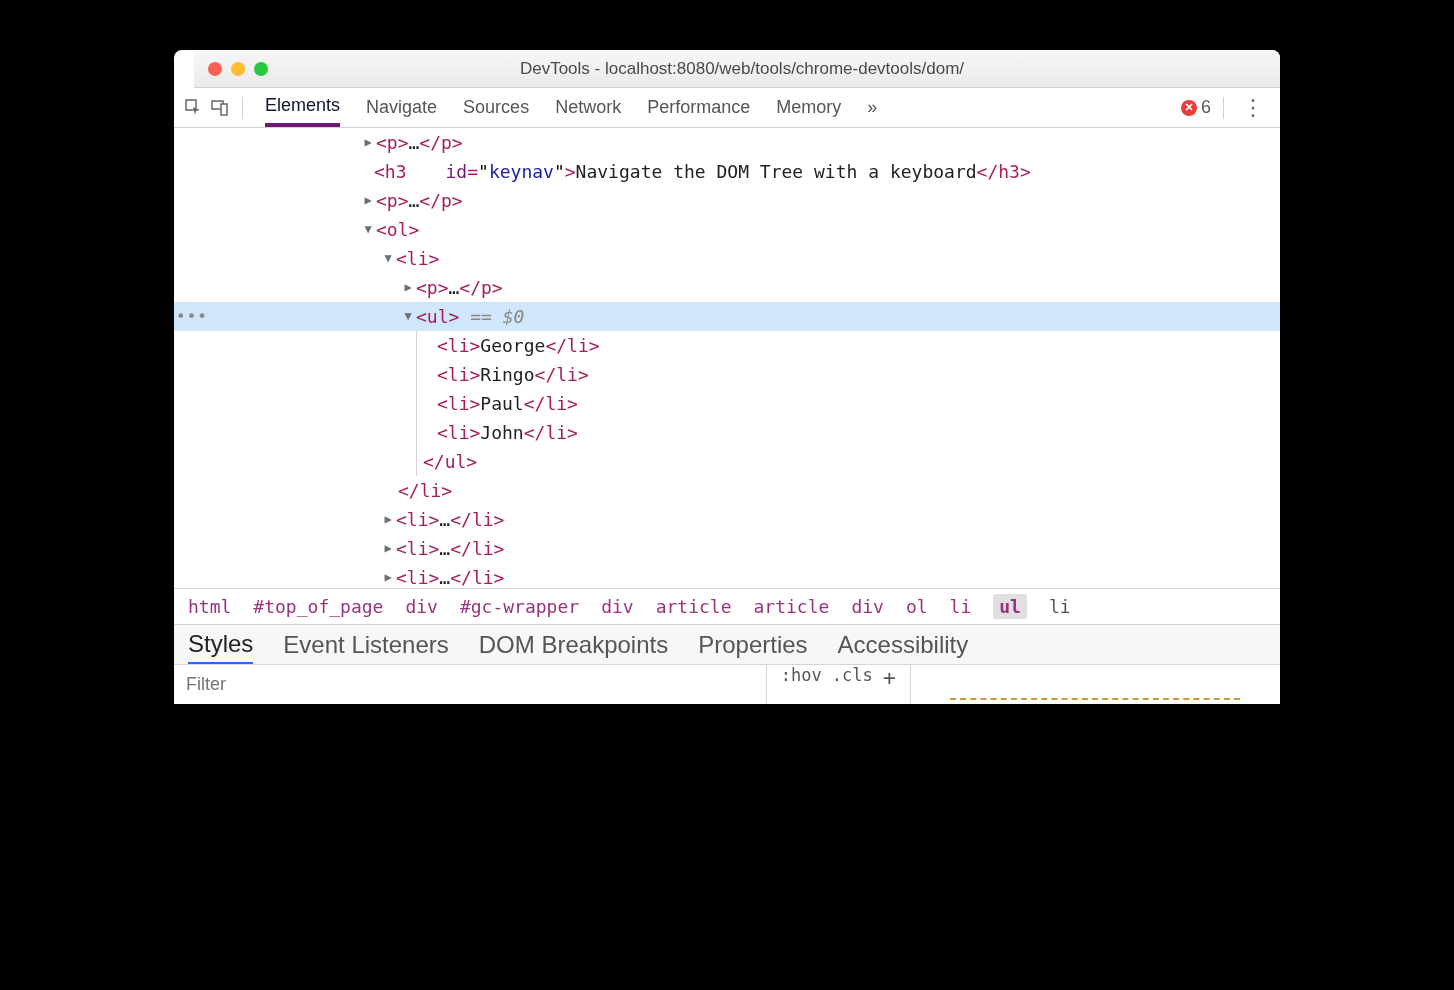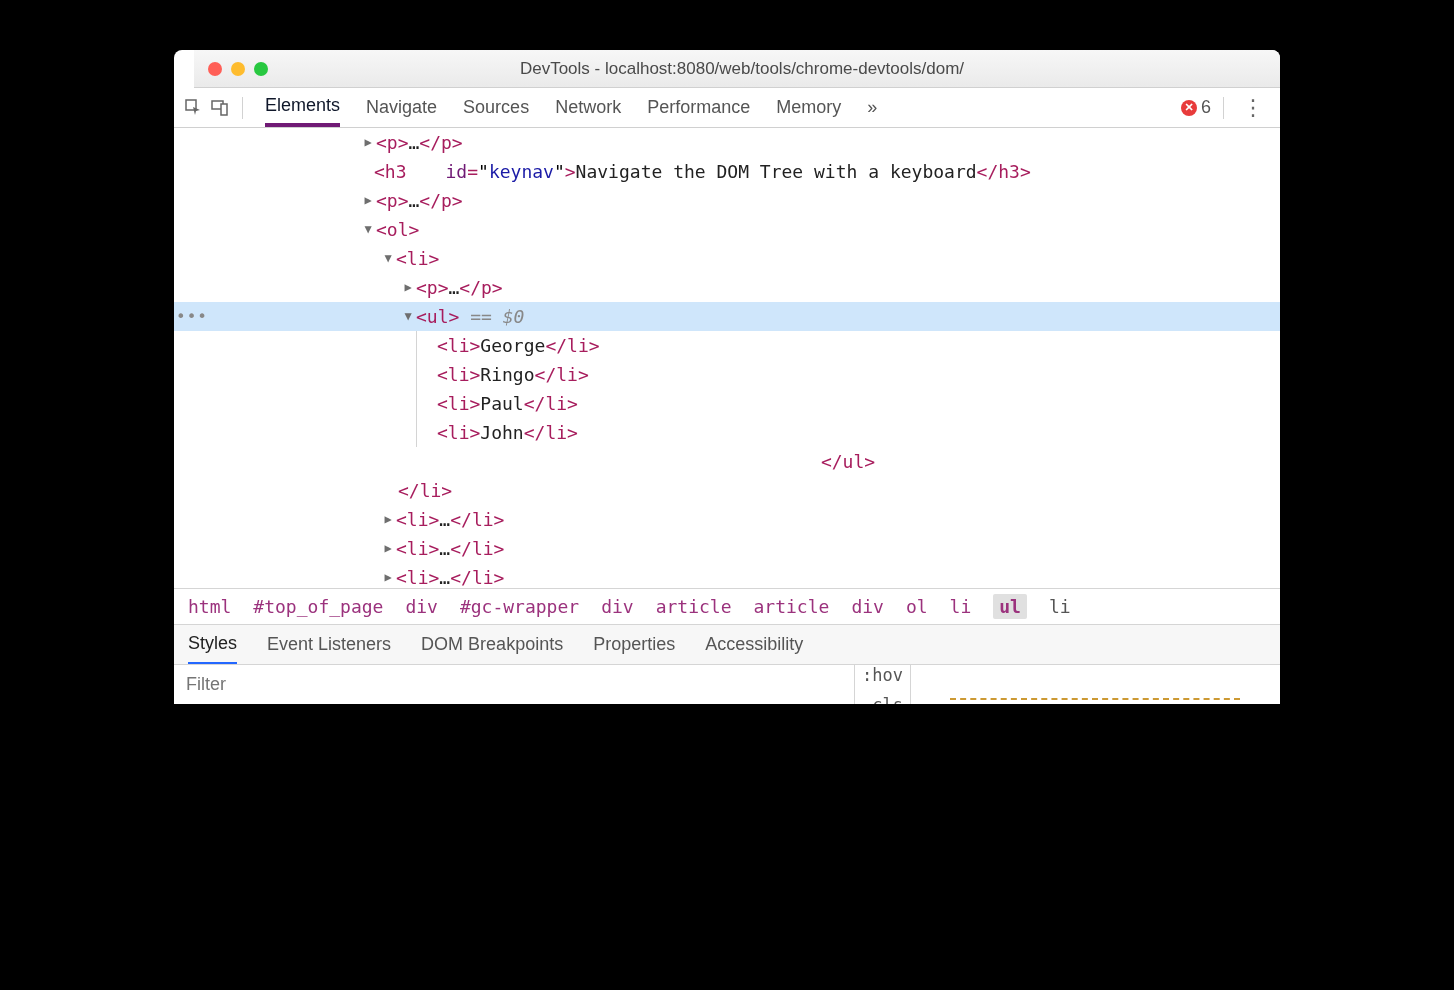--- a/index.html
+++ b/index.html
@@ -90,35 +90,35 @@
 .crumb.idsel { color:#9b327d; }
 .crumb.cur { background:#e0e0e0; color:#9b327d; padding:2px 6px; border-radius:2px;font-weight:bold; }
 .crumb.last { color:#555; }
 .subtabs {
   height: 40px;
   border-top: 1px solid #d5d5d5;
   display:flex;
   align-items:center;
   padding: 0 14px;
   gap: 30px;
-  font-size: 18px;
+  font-size: 24px;
   color:#555;
   background:#f7f7f7;
 }
 .subtab { cursor:pointer; height:100%; display:flex; align-items:center; }
 .subtab.active { color:#222; border-bottom:2px solid #2367ff; }
 .filterbar {
   height: 40px;
   border-top: 1px solid #d5d5d5;
   display:flex;
   align-items:stretch;
   background:#fff;
 }
 .filter-in { flex:1; border:none; padding:0 12px; font-size:18px; color:#888; outline:none; }
-.fb-btns { display:flex; align-items:flex-start; gap:10px; padding:0 7px; border-left:1px solid #d5d5d5; font-family:Menlo,monospace; font-size:17px; color:#555;flex-direction:column; }
+.fb-btns { display:flex; align-items:flex-start; gap:10px; padding:0 14px; border-left:1px solid #d5d5d5; font-family:Menlo,monospace; font-size:17px; color:#555; }
 .fb-btn { cursor:pointer; }
 .fb-plus { font-size:22px; }
 .rightsplit { width:370px; border-left:1px solid #d5d5d5; position:relative; }
 .dashed { position:absolute; right:40px; bottom:2px; width:290px; height:4px; border-top:2px dashed #cc9933; }
 </style>
 </head>
 <body>
 
 <div class="window">
 
@@ -216,21 +216,21 @@
         <span class="txt">Paul</span>
         <span class="tag">&lt;/li&gt;</span>
       </div>
     <div class="row" style="padding-left:242px;">
         <span class="guide"></span>
         <span style="width:20px;"></span>
         <span class="tag">&lt;li&gt;</span>
         <span class="txt">John</span>
         <span class="tag">&lt;/li&gt;</span>
       </div>
-    <div class="row" style="padding-left:242px;flex-direction:column;">
+    <div class="row" style="padding-left:242px;">
         <span class="guide"></span>
         <span style="width:6px;"></span>
         <span class="tag">&lt;/ul&gt;</span>
       </div>
     <div class="row" style="padding-left:224px;">
         <span class="tag">&lt;/li&gt;</span>
       </div>
     <div class="row" style="padding-left:208px;">
         <span class="arr">▶</span>
         <span class="tag">&lt;li&gt;</span>

